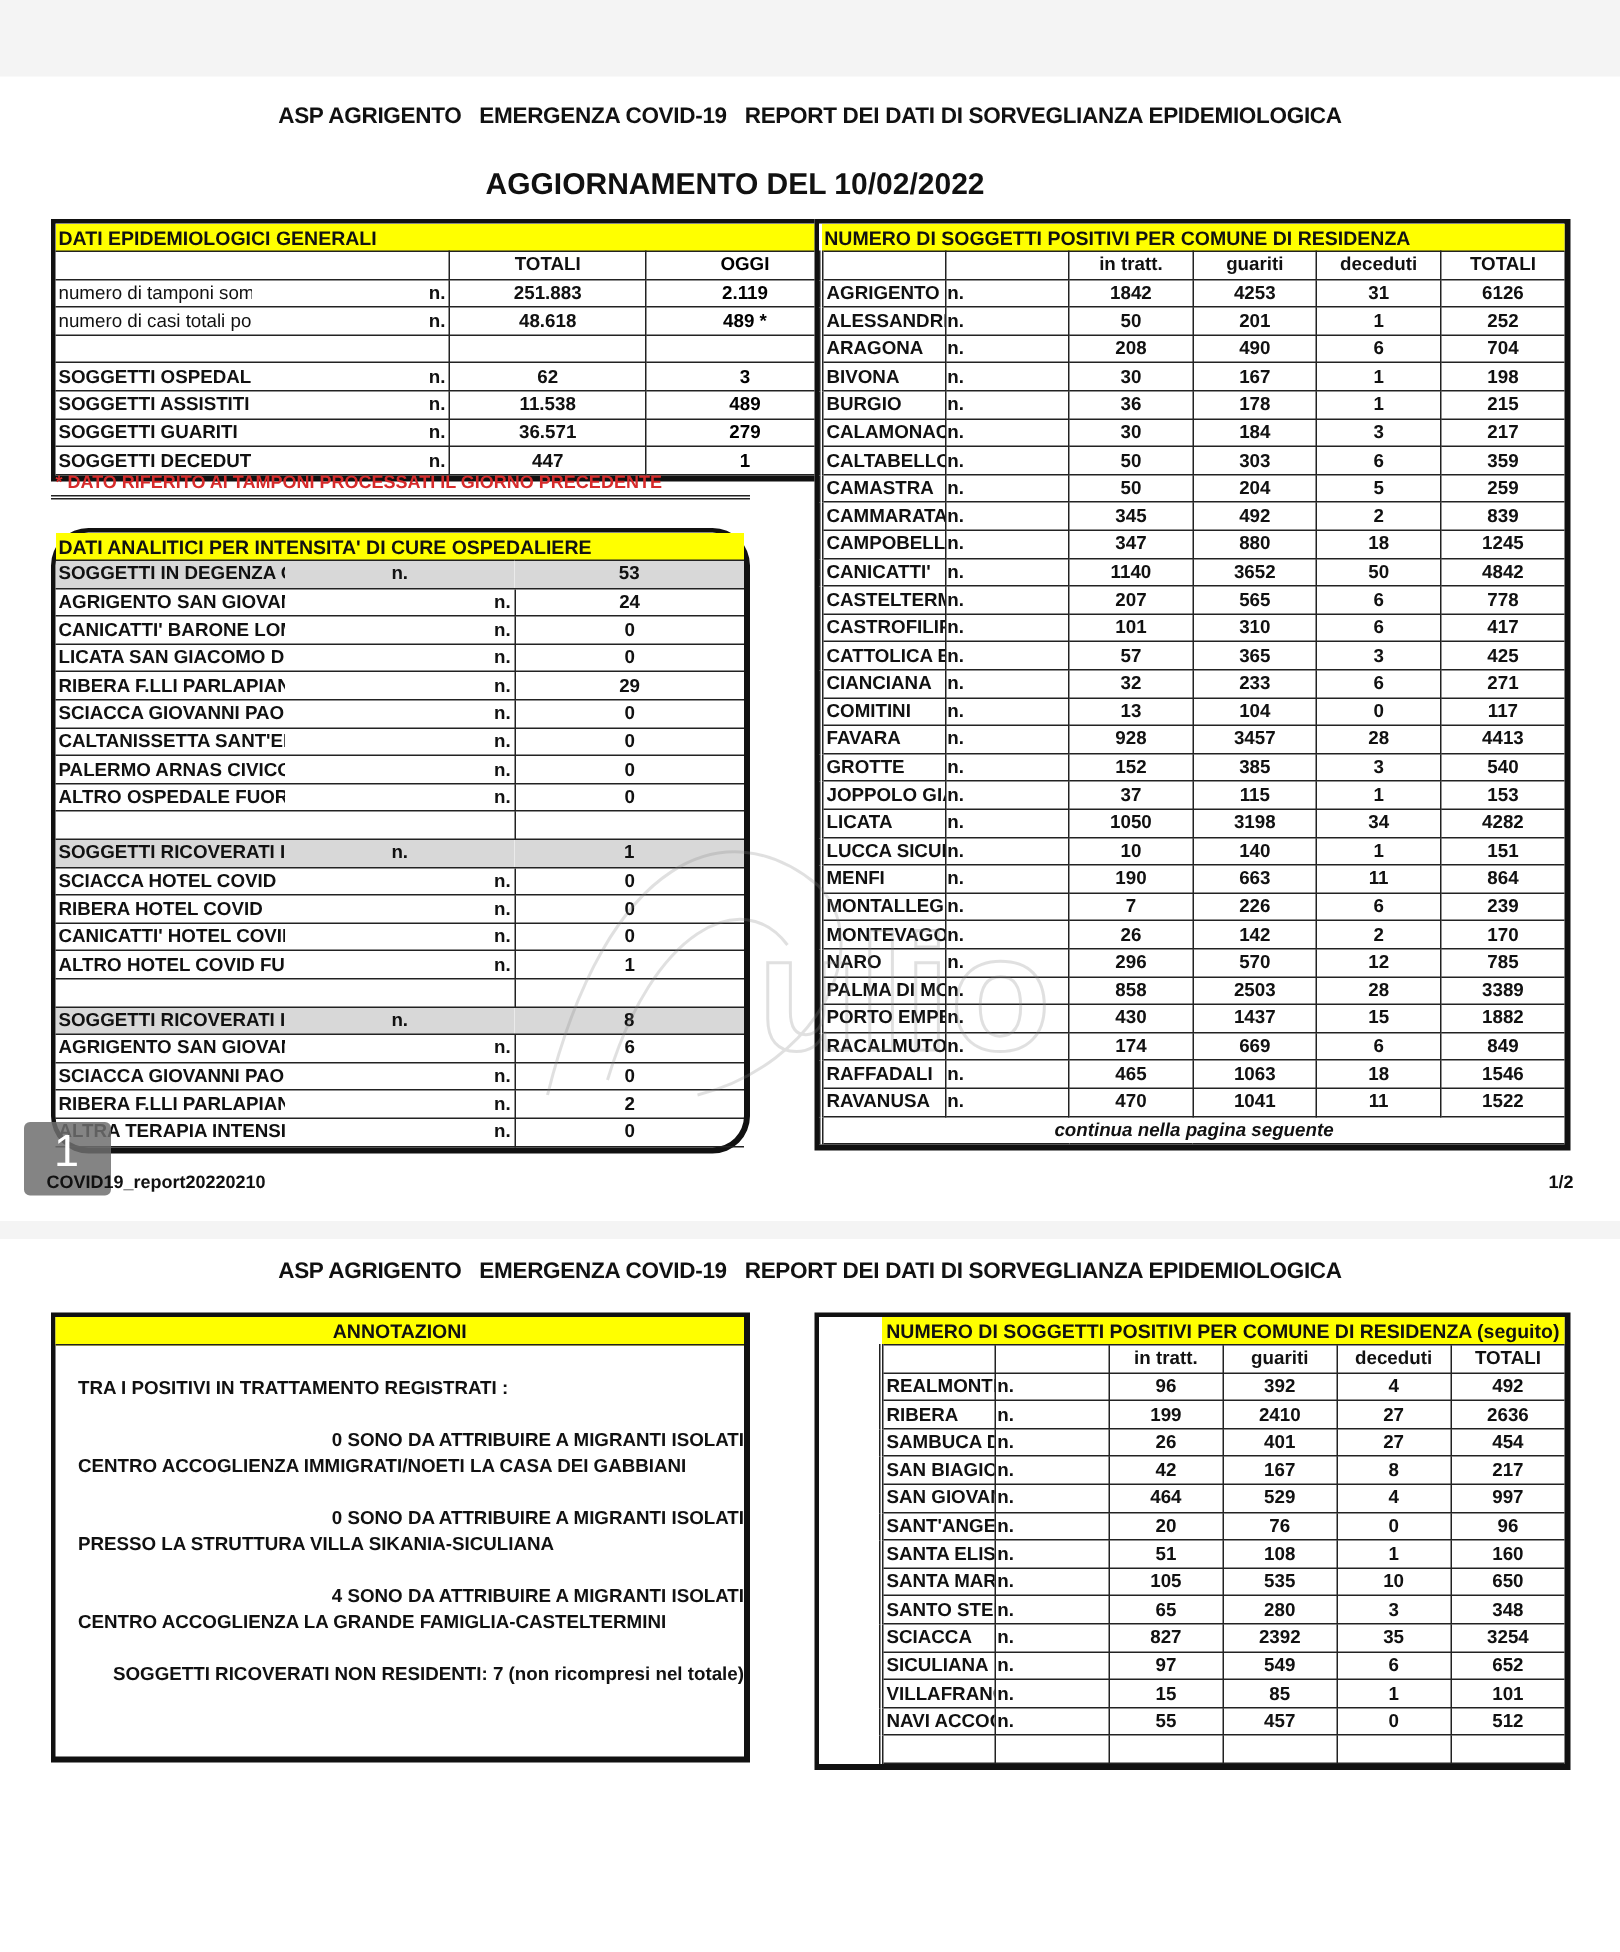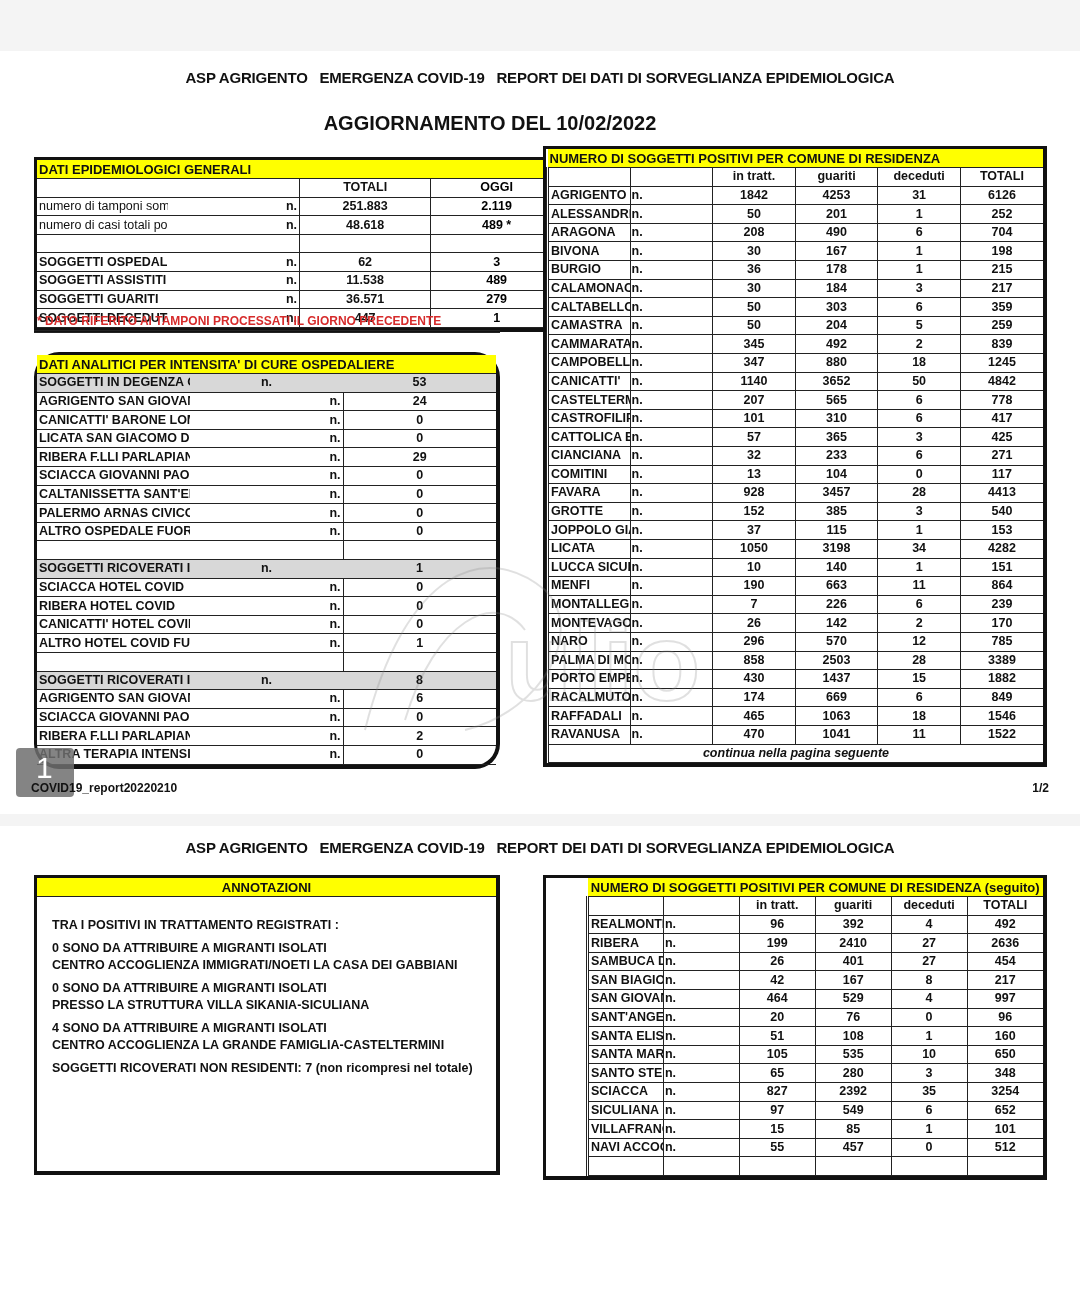--- a/index.html
+++ b/index.html
@@ -18,21 +18,21 @@
   table { border-collapse: collapse; table-layout: fixed; }
   td { font-size: 12.5px; font-weight: bold; height: 18.6px; line-height: 17px; padding: 0 2px; white-space: nowrap; overflow: hidden; }
 
   .box { position: absolute; border: 3px solid #111; border-bottom-width: 4px; border-right-width: 4px; background: #fff; }
   .yellow { background: #ffff00; }
   .hdr { font-size: 13px; }
   .red { color: #000000; }
   .grey td { background: #d8d8d8; }
 
   
-  #gen { left: 34px; top: 157px; width: 532px; }
+  #gen { left: 34px; top: 146px; width: 532px; }
   #gen table { width: 100%; }
   #gen td { border-bottom: 1px solid #222; }
   #gen td.n { text-align: right; width: 20px; border-right: 1px solid #222; padding-right: 2px; }
   #gen td.num { text-align: center; width: 57px; border-right: 1px solid #222; }
   #gen td.today { text-align: center; width: 60px; }
   #gen td.lbl { font-weight: normal; }
   #gen td.lbl.b { font-weight: bold; }
   .footnote { position: absolute; left: 37px; top: 314px; font-size: 12px; font-weight: bold; color: #d62b2b; }
   .dbl { position: absolute; left: 34px; width: 466px; border-top: 3px double #222; height: 4px; }
 
@@ -57,21 +57,21 @@
   .com td.name { border-left: 3px double #222; }
   .com td.cont { font-style: italic; text-align: center; border-left: 3px double #222; }
   #com1 { left: 543px; top: 146px; }
   #com2 { left: 543px; top: 875px; padding-left: 40px; }
 
   
   #ann { left: 34px; top: 875px; width: 466px; height: 300px; }
   #ann .hd { text-align: center; font-weight: bold; font-size: 13px; height: 19px; line-height: 19px; border-bottom: 1px solid #222; }
   #ann .body { padding: 20px 0 0 15px; }
   #ann p { font-size: 12.5px; font-weight: bold; line-height: 17.5px; }
-  #ann p.sp { margin-top: 5px; }
+  #ann p.sp { margin-top: 17px; text-align: right; }
 
   .footer-left { position: absolute; left: 31px; top: 781px; font-size: 12px; font-weight: bold; }
   .footer-right { position: absolute; right: 31px; top: 781px; font-size: 12px; font-weight: bold; }
   .page-badge { position: absolute; left: 16px; top: 748px; width: 58px; height: 49px; background: rgba(110,110,110,0.85); border-radius: 4px; color: #fff; font-size: 30px; font-family: "Liberation Sans", sans-serif; padding-left: 20px; line-height: 40px; }
 
   .watermark { position: absolute; left: 345px; top: 530px; width: 420px; height: 215px; opacity: 0.25; pointer-events: none; }
 </style>
 </head>
 <body>
 

